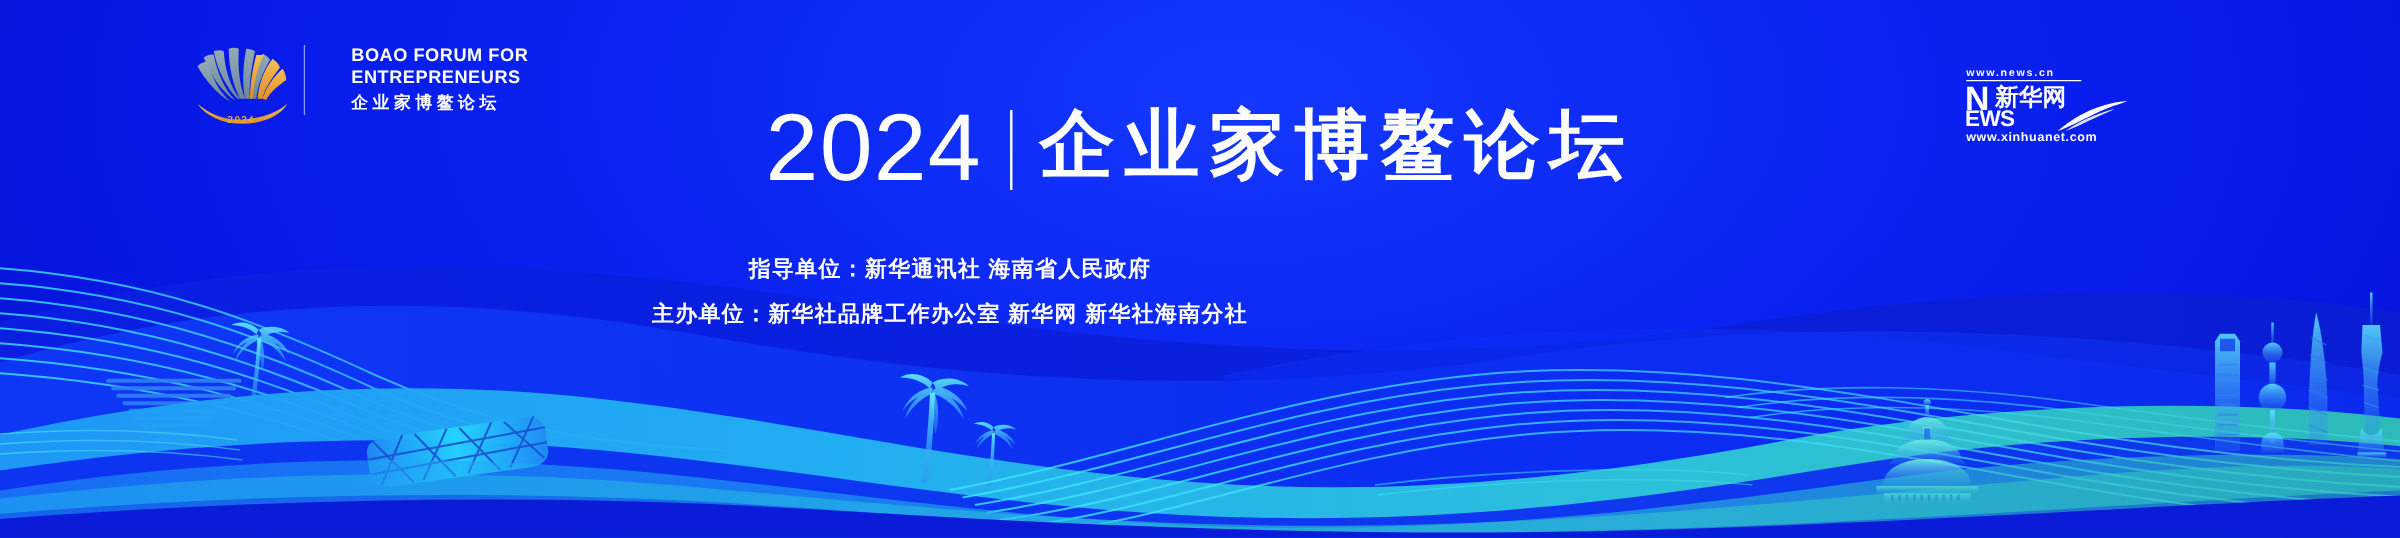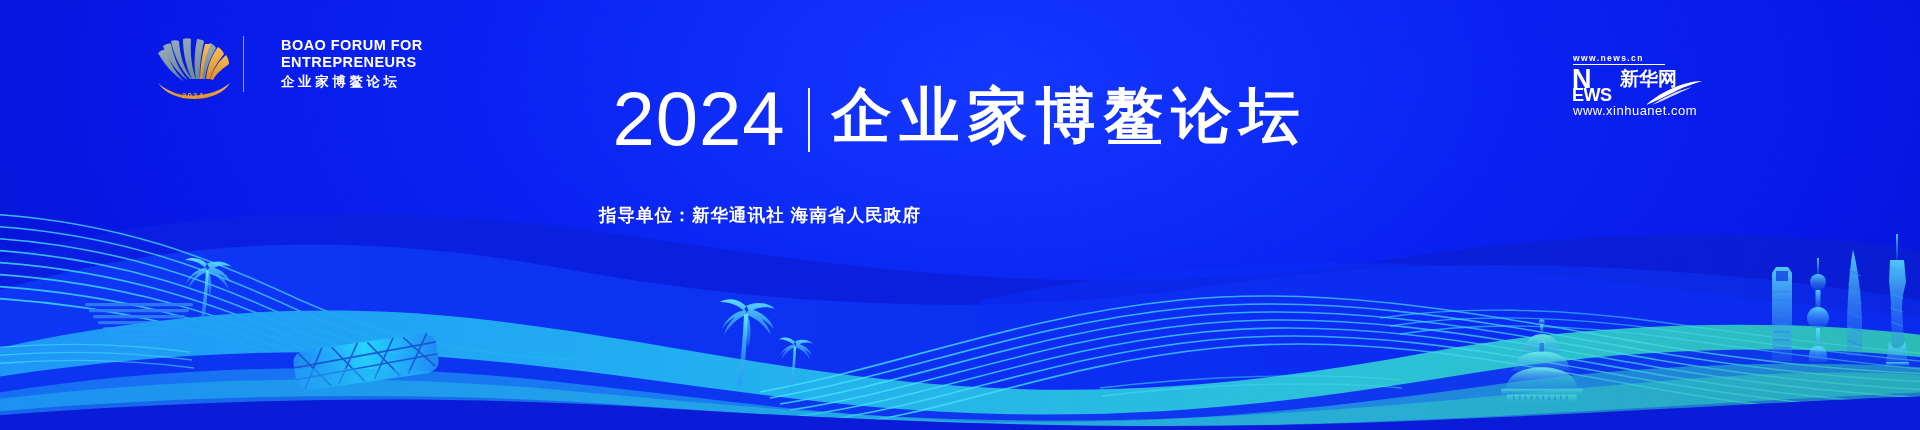--- a/index.html
+++ b/index.html
@@ -63,24 +63,24 @@
   .xh-mid { position: relative; height: 40px; }
   .xh-nletter, .xh-ews {
     position: absolute; color: #ffffff;
     font-family: "Liberation Sans", sans-serif; font-weight: 700;
   }
   .xh-nletter { left: 2px; top: 0px; font-size: 27px; line-height: 27px; }
   .xh-ews { left: 2px; top: 18px; font-size: 18px; line-height: 22px; letter-spacing: -.5px; }
   .xh-cn {
     position: absolute; left: 26px; top: 2px;
     color: #ffffff; font-size: 19px; font-weight: 700;
-    letter-spacing: 0px; line-height: 21px; white-space: nowrap; margin-left: 24px;
+    letter-spacing: 0px; line-height: 21px; white-space: nowrap;
   }
   .xh-bot {
-    color: #ffffff; font-size: 13px; font-weight: 400;
+    color: #ffffff; font-size: 10px; font-weight: 700;
     letter-spacing: .5px; line-height: 9px; white-space: nowrap;
     padding-left: 3px;
   }
 
   
   .title-block {
     position: absolute;
     left: 0; top: 84px; width: 1920px;
     display: flex; flex-direction: column; align-items: center;
   }
@@ -458,15 +458,16 @@
       <div class="title-year">2024</div>
       <div class="title-bar"></div>
       <div class="title-right">
         <div class="title-cn">企业家博鳌论坛</div>
       </div>
     </div>
   </div>
 
   <div class="org-lines">
     <div class="org-line">指导单位：新华通讯社  海南省人民政府</div>
+    <div class="org-line second">主办单位：新华社品牌工作办公室  新华网  新华社海南分社</div>
   </div>
 
 </div>
 
 </body></html>

